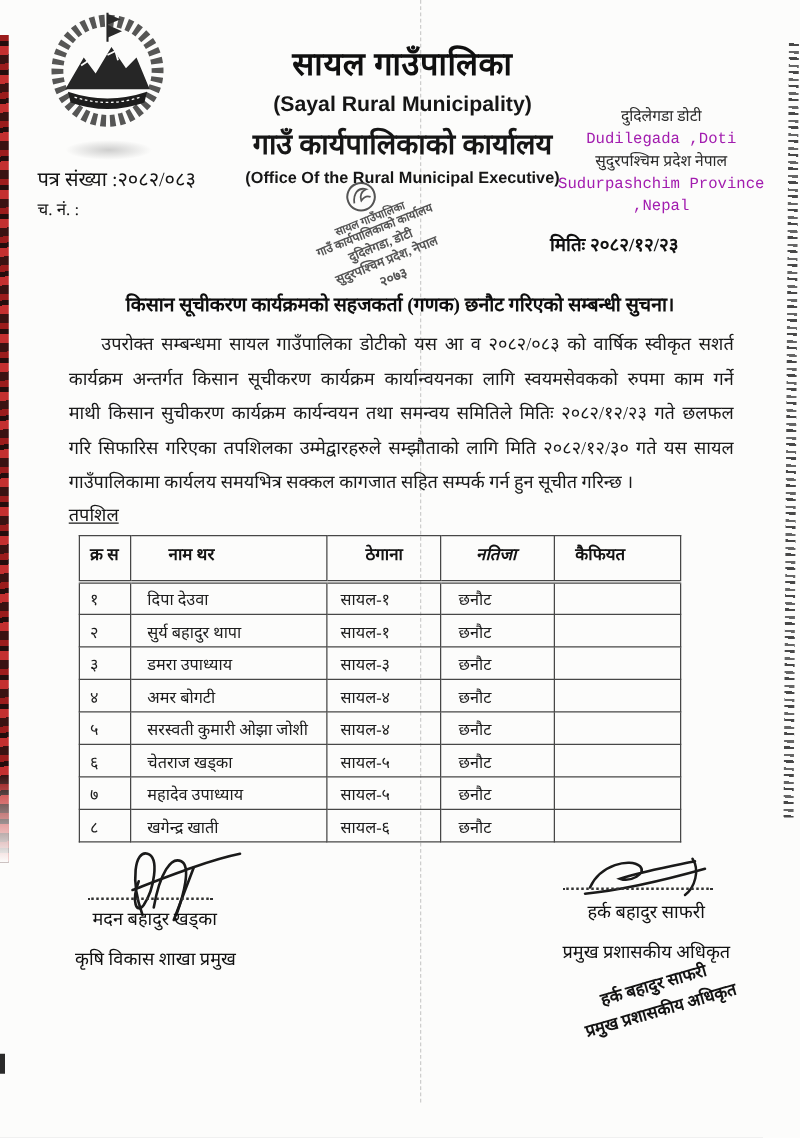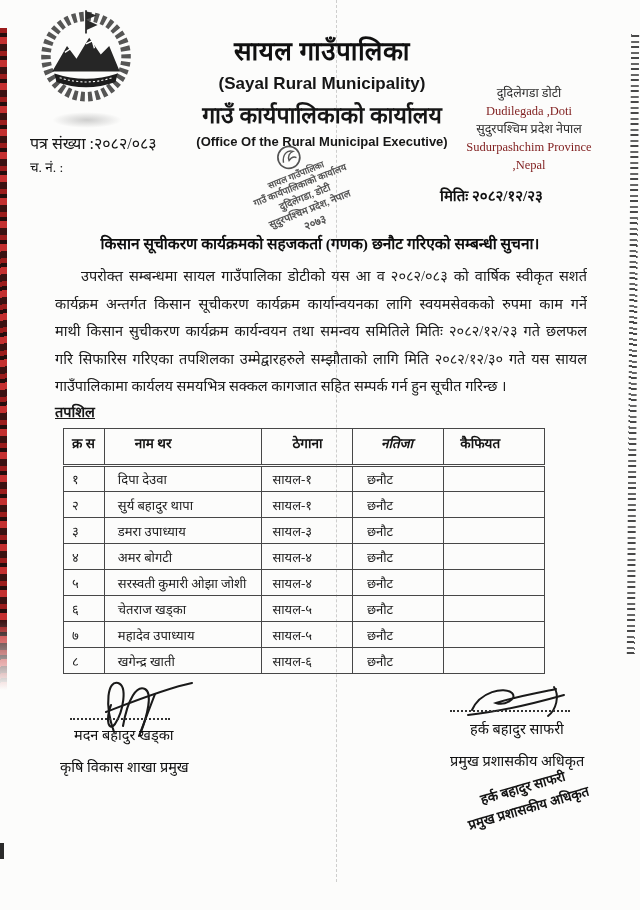--- a/index.html
+++ b/index.html
@@ -28,21 +28,21 @@
   .logo { position:absolute; left:33px; top:6px; width:106px; height:116px; }
   .logo-shadow{ position:absolute; left:52px; top:112px; width:70px; height:16px; border-radius:50%;
     background:radial-gradient(ellipse at center,rgba(120,120,120,.35),rgba(120,120,120,0) 70%); }
   .head-center { position:absolute; left:148px; top:32px; width:348px; text-align:center; }
   .t-np1 { font-size:26px; font-weight:600; letter-spacing:.5px; color:#101010; }
   .t-en1 { font-size:17px; font-weight:bold; font-family:"Liberation Sans","DejaVu Sans",sans-serif; margin-top:6px; }
   .t-np2 { font-size:23px; font-weight:600; margin-top:4px; }
   .t-en2 { font-size:13px; font-weight:bold; font-family:"Liberation Sans","DejaVu Sans",sans-serif; margin-top:4px; }
   .addr { position:absolute; right:26px; top:84px; width:170px; text-align:center;
     font-size:12.5px; line-height:18px; color:#2a2a2a; }
-  .addr .en { font-family:Liberation Serif, serif; color:#7f1d1d; }
+  .addr .en { font-family:Liberation Mono, monospace; color:#a21caf; }
   .letter-no { position:absolute; left:30px; top:132px; font-size:16px; color:#141414; }
   .ref-no   { position:absolute; left:30px; top:158px; font-size:13.5px; color:#141414; }
   .date-line { position:absolute; left:440px; top:185px; font-size:15px; font-weight:bold; color:#111; }
 
   
   .stamp { position:absolute; left:228px; top:142px; width:146px; text-align:center;
     transform:rotate(-22deg); color:#3d3d3d; opacity:.88; line-height:1.25; }
   .stamp svg { display:block; margin:0 auto 1px auto; }
   .stamp .s1 { font-size:9px;  font-weight:bold; }
   .stamp .s2 { font-size:9.5px; font-weight:bold; }
@@ -50,21 +50,21 @@
   .stamp .s4 { font-size:10px; font-weight:bold; }
   .stamp .s5 { font-size:11px; font-weight:bold; margin-top:2px; }
 
   
   .subject { position:absolute; left:0; top:232px; width:640px; text-align:center;
     font-size:15.5px; font-weight:bold; color:#0e0e0e; }
   .body-text { position:absolute; left:55px; top:263px; width:532px; font-size:14.5px; color:#191919; }
   .body-line { height:27.5px; line-height:27.5px; overflow:hidden; text-align:justify; text-align-last:justify; }
   .body-line.first { text-indent:26px; }
   .body-line.last { text-align-last:left; }
-  .detail-label { position:absolute; left:55px; top:401px; font-size:14.5px; font-weight:700;
+  .detail-label { position:absolute; left:55px; top:401px; font-size:14.5px; font-weight:400;
     text-decoration:underline; color:#171717; }
 
   
   table.roster { position:absolute; left:63px; top:428px; width:482px; border-collapse:collapse; }
   table.roster th, table.roster td { border:1.4px solid #474747; font-weight:normal; }
   table.roster th { height:37px; font-size:13.5px; font-weight:600; text-align:left; vertical-align:top; padding-top:5px; color:#141414; }
   table.roster td { height:26px; font-size:13px; vertical-align:middle; color:#1c1c1c; }
   table.roster tr.hdr th { border-bottom:3px double #474747; }
   .c-sn{ width:42px; padding-left:8px; } .c-name{ width:163px; padding-left:13px; }
   .c-addr{ width:92px; padding-left:10px; } .c-res{ width:93px; padding-left:14px; }

